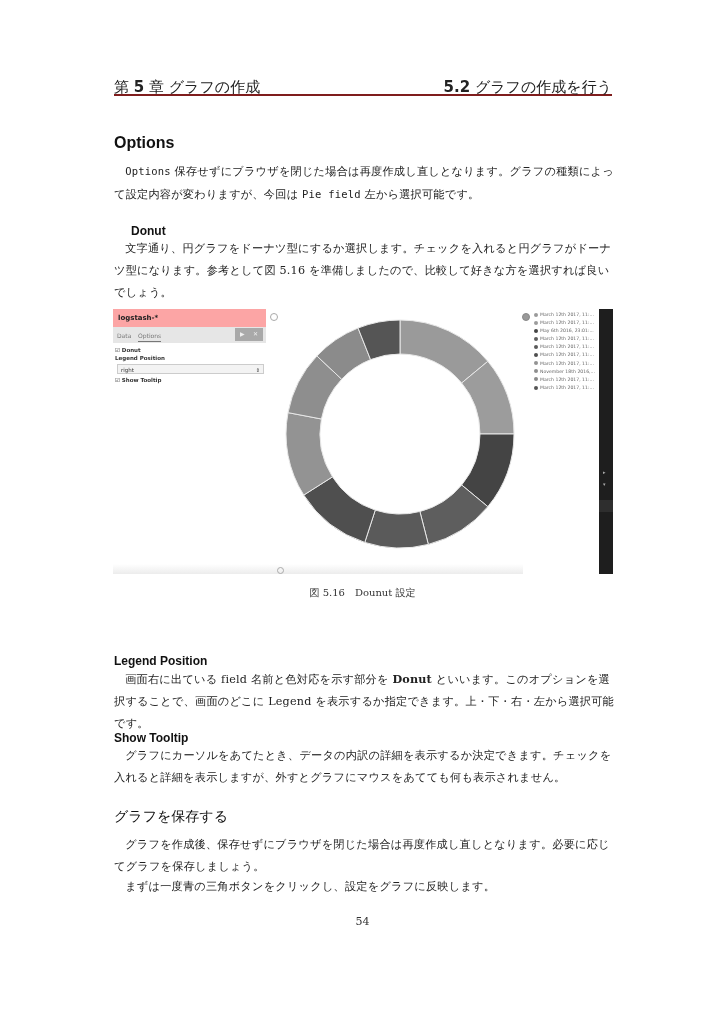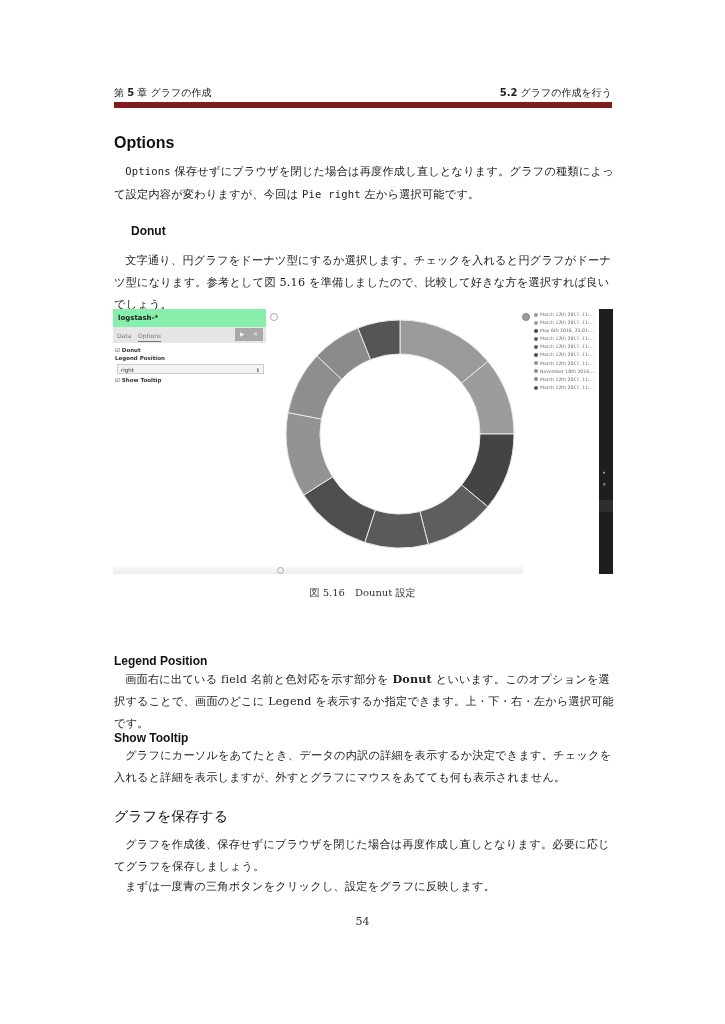--- a/index.html
+++ b/index.html
@@ -1,36 +1,36 @@
 <!DOCTYPE html>
 <html><head>
 <meta charset="utf-8">
 <style>
   html, body { margin:0; padding:0; background:#ffffff; }
   body { width:725px; height:1024px; position:relative; overflow:hidden;
          font-family:"DejaVu Serif", "Liberation Serif", serif; color:#222; }
   .header { position:absolute; left:114px; top:76px; width:498px; height:18px;
-            border-bottom:6px solid #7f1d1d; font-family:"DejaVu Sans","Liberation Sans",sans-serif;
-            font-size:10px;margin-top:8px; }
+            border-bottom:2px solid #7f1d1d; font-family:"DejaVu Sans","Liberation Sans",sans-serif;
+            font-size:15px; }
   .header .left { position:absolute; left:0; top:2px; }
   .header .right { position:absolute; right:0; top:2px;text-align:right; }
   .header b { font-weight:bold; }
   h2 { position:absolute; margin:0; font-family:"Liberation Sans","DejaVu Sans",sans-serif;
        font-weight:bold; color:#111; }
   .h-options { left:114px; top:134px; font-size:16px; }
   .h-small { font-size:12px; }
   .p { position:absolute; left:114px; width:500px; font-size:11.2px; line-height:22px;
        margin:0; text-indent:1em; color:#222; letter-spacing:0.2px; }
   .p .mono { font-family:"DejaVu Sans Mono","Liberation Mono",monospace; font-size:10.5px; }
   .p b { font-weight:bold; }
 
   
   .figure { position:absolute; left:113px; top:309px; width:500px; height:265px; background:#fff; overflow:hidden; }
   .panel { position:absolute; left:0; top:0; width:153px; height:80px; }
-  .panel-title { height:18px; background:#86efac; color:#222; font-family:"DejaVu Sans","Liberation Sans",sans-serif;
+  .panel-title { height:18px; background:#fca5a5; color:#222; font-family:"DejaVu Sans","Liberation Sans",sans-serif;
                  font-size:7px; font-weight:bold; line-height:18px; padding-left:5px; }
   .panel-tabs { height:16px; background:#e6e6e6; position:relative; font-family:"DejaVu Sans","Liberation Sans",sans-serif; font-size:6px; color:#777; }
   .panel-tabs .tab { position:absolute; top:5px; }
   .panel-tabs .tab.active { border-bottom:1.5px solid #777; padding-bottom:2px; }
   .panel-tabs .btns { position:absolute; right:3px; top:1px; width:28px; height:13px; background:#a9a9a9; }
   .panel-tabs .btns span { position:absolute; top:2px; color:#eee; font-size:6px; }
   .panel-body { font-family:"DejaVu Sans","Liberation Sans",sans-serif; font-size:5.5px; color:#333; padding:3px 2px; }
   .panel-body .row { height:8px; line-height:8px; font-weight:bold; }
   .panel-body .select { margin:2px 0 2px 2px; width:147px; height:10px; border:1px solid #ccc; background:#f3f3f3;
                         font-weight:normal; line-height:10px; padding-left:3px; box-sizing:border-box; position:relative; }
@@ -61,24 +61,24 @@
     <b>5</b>
     <span>章 グラフの作成</span>
   </span>
   <span class="right">
     <b>5.2</b>
     <span>グラフの作成を行う</span>
   </span>
 </div>
 
 <h2 class="h-options">Options</h2>
-<p class="p" style="top:160px;"><span class="mono">Options</span><span> 保存せずにブラウザを閉じた場合は再度作成し直しとなります。グラフの種類によって設定内容が変わりますが、今回は </span><span class="mono">Pie right</span><span> 左から選択可能です。</span></p>
+<p class="p" style="top:160px;"><span class="mono">Options</span><span> 保存せずにブラウザを閉じた場合は再度作成し直しとなります。グラフの種類によって設定内容が変わりますが、今回は </span><span class="mono">Pie field</span><span> 左から選択可能です。</span></p>
 
 <h2 class="h-small" style="left:131px; top:224px;">Donut</h2>
-<p class="p" style="top:250px;">文字通り、円グラフをドーナツ型にするか選択します。チェックを入れると円グラフがドーナツ型になります。参考として図 5.16 を準備しましたので、比較して好きな方を選択すれば良いでしょう。</p>
+<p class="p" style="top:238px;">文字通り、円グラフをドーナツ型にするか選択します。チェックを入れると円グラフがドーナツ型になります。参考として図 5.16 を準備しましたので、比較して好きな方を選択すれば良いでしょう。</p>
 
 <div class="figure">
   <div class="panel">
     <div class="panel-title">logstash-*</div>
     <div class="panel-tabs">
       <span class="tab" style="left:4px;">Data</span>
       <span class="tab active" style="left:25px;">Options</span>
       <div class="btns">
         <span style="left:5px;">▶</span>
         <span style="left:18px;">✕</span>

